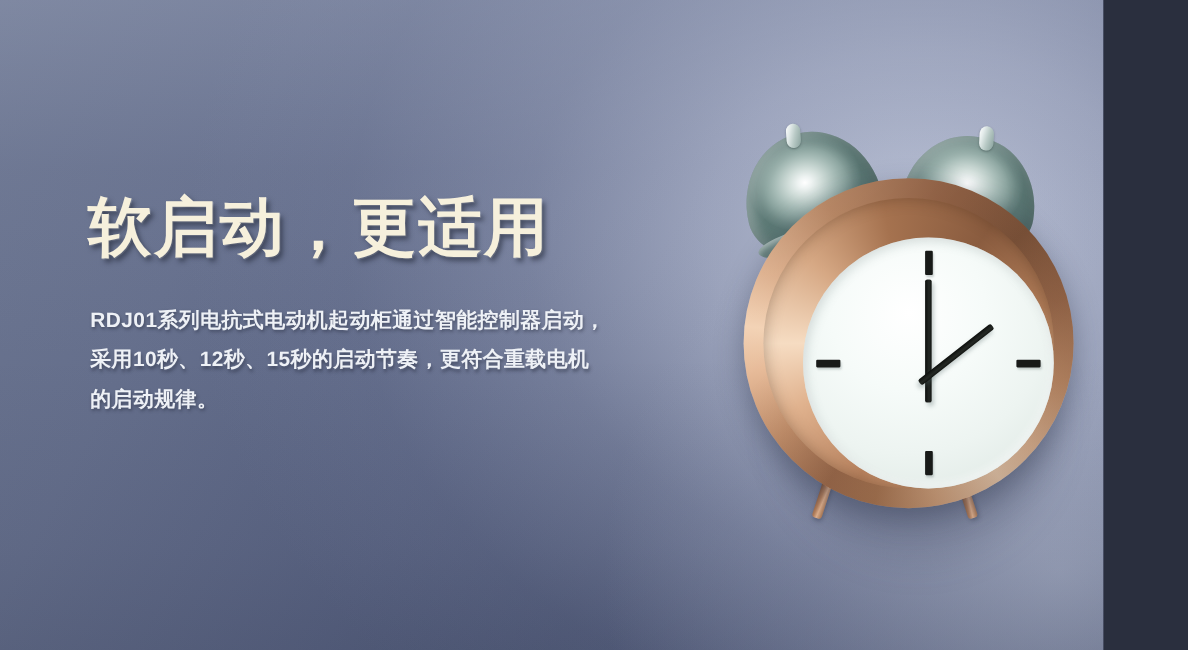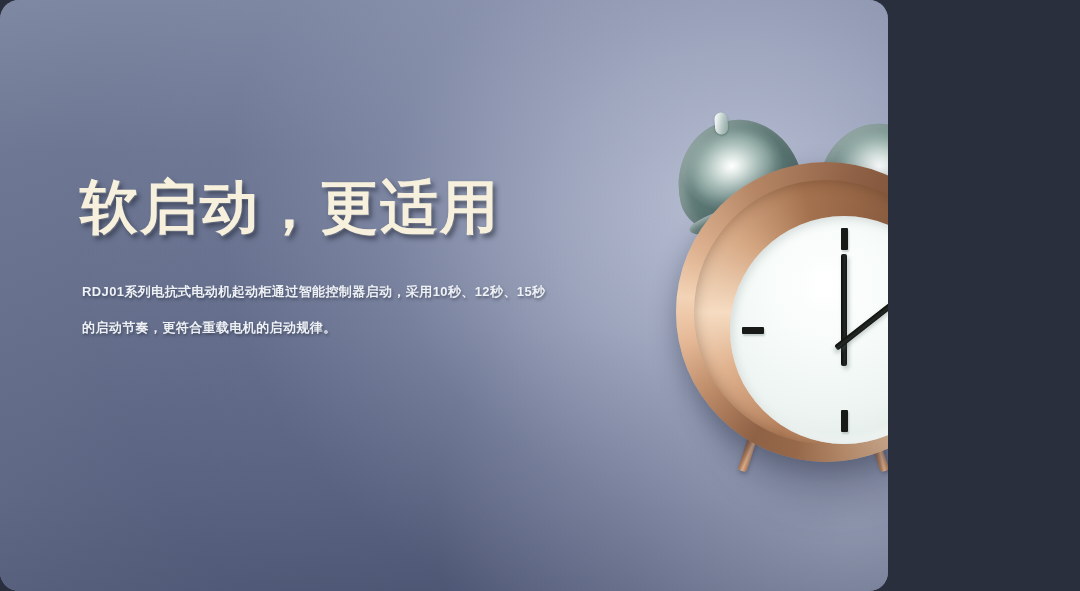--- a/index.html
+++ b/index.html
@@ -5,26 +5,25 @@
 <style>
   html, body {
     margin: 0;
     padding: 0;
     background: #2a2f3e;
   }
   * { box-sizing: border-box; }
 
   .banner {
     position: relative;
-    width: 888px;
+    width: 1003px;
     height: 591px;
     overflow: hidden;
     font-family: "Liberation Sans", "DejaVu Sans", sans-serif;
     background: #6e7894;
-    border-radius: 19px;
   }
 
   
   .bg-base {
     position: absolute;
     inset: 0;
     background: linear-gradient(118deg,
         #6a748f 0%,
         #656f8c 22%,
         #5a6483 46%,
@@ -85,21 +84,21 @@
     font-weight: 700;
     letter-spacing: 2px;
     color: #f6f0dc;
     text-shadow:
       3px 4px 5px rgba(28,32,48,0.55),
       1px 1px 0 rgba(255,255,255,0.25);
     white-space: nowrap;
   }
   .subcopy {
     margin: 36px 0 0 2px;
-    font-size: 13px;
+    font-size: 19px;
     line-height: 36px;
     font-weight: 700;
     color: #eef1f6;
     text-shadow: 1px 2px 3px rgba(26,30,46,0.45);
     letter-spacing: .4px;
     max-width: 470px;
   }
 
   
   .clock-wrap {

